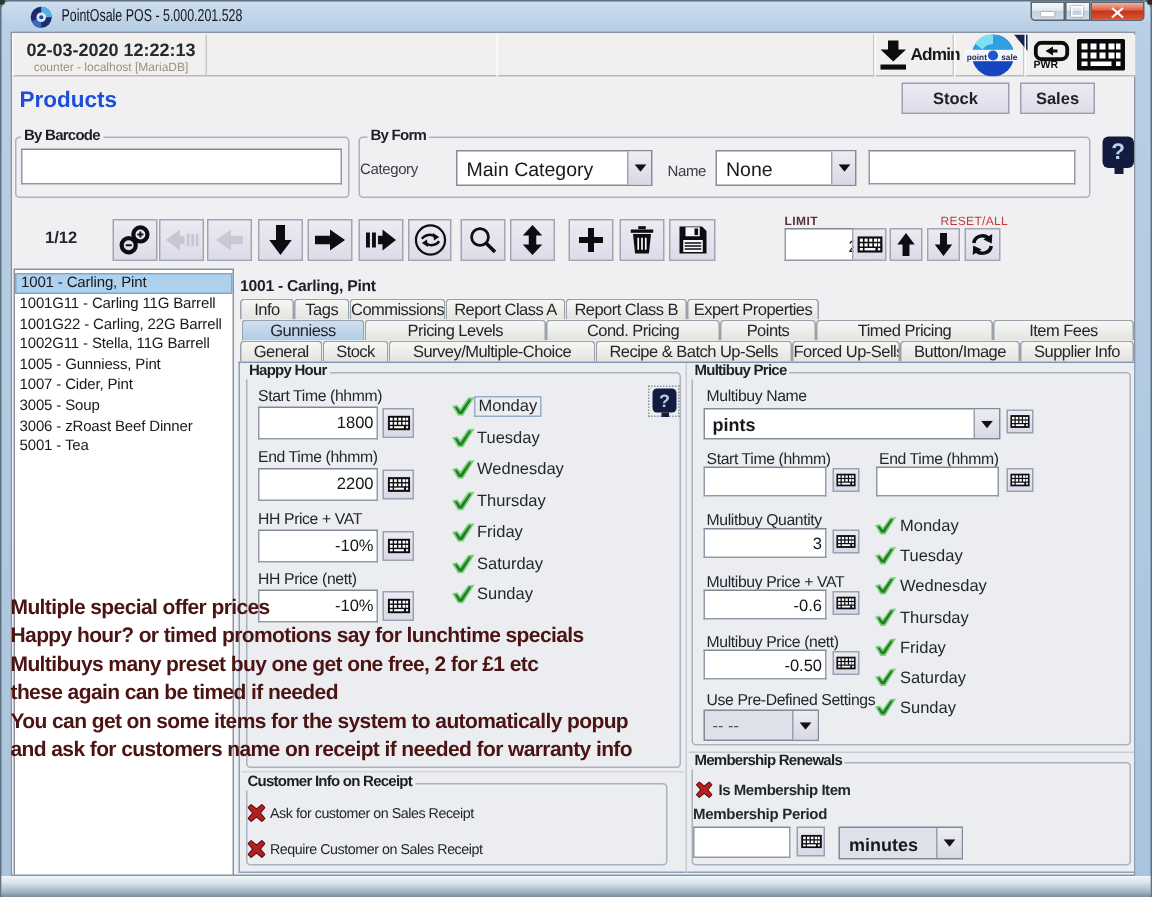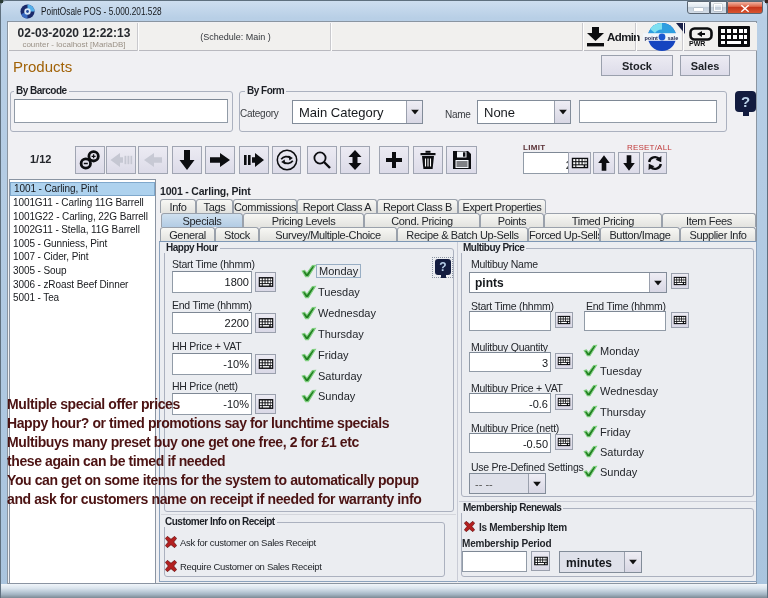--- a/index.html
+++ b/index.html
@@ -71,23 +71,20 @@
 <svg class="abs" style="left:740px;top:3.5px" width="10" height="9" viewBox="0 0 12 11">
     <path d="M2 1 L6 4.2 L10 1 L11 2.2 L7.3 5.5 L11 8.8 L10 10 L6 6.8 L2 10 L1 8.8 L4.7 5.5 L1 2.2 Z" fill="#fff"></path>
   </svg>
 <div id="client">
 <div id="infobar">
 
   <div class="icell" style="left:0px;width:130px">
     <div class="abs" style="left:0;top:3px;width:130px;text-align:center;font-size:12px;font-weight:bold;color:#26292e">02-03-2020 12:22:13</div>
     <div class="abs" style="left:0;top:17px;width:130px;text-align:center;font-size:8px;color:#9a9186">counter - localhost [MariaDB]</div>
   </div>
-  <div class="icell" style="left:130px;width:193px">
-    <div class="abs" style="left:0;top:9px;width:193px;text-align:center;font-size:9px;color:#33363b">(Schedule: Main )</div>
-  </div>
   <div class="icell" style="left:323px;width:252px"></div>
   <div class="icell" style="left:575px;width:53px">
     <svg class="abs" style="left:2px;top:3px" width="20" height="21" viewBox="0 0 20 21">
       <path d="M6 1 L13 1 L13 7 L18 7 L9.5 15 L1 7 L6 7 Z" fill="#0b0c0e"></path>
       <rect x="1" y="17" width="17" height="3.4" fill="#0b0c0e"></rect>
     </svg>
     <div class="abs" style="left:23px;top:8px;font-size:11.5px;font-weight:bold;color:#17191d;letter-spacing:-0.6px">Admin</div>
   </div>
   <div class="icell" style="left:628px;width:47px">
     <svg class="abs" style="left:5px;top:0px" width="44" height="28" viewBox="0 0 44 28">
@@ -122,31 +119,31 @@
             <rect x="21" y="9" width="4" height="4"></rect>
             <rect x="26" y="9" width="3" height="4"></rect>
         <rect x="3" y="15" width="4" height="3"></rect>
             <rect x="9" y="15" width="14" height="3"></rect>
             <rect x="26" y="15" width="3" height="3"></rect>
       </g>
     </svg>
   </div>
 </div>
 
-<div class="abs" style="left:5px;top:36px;font-size:15px;font-weight:normal;color:#a16207">Products</div>
+<div class="abs" style="left:5px;top:36px;font-size:15px;font-weight:bold;color:#1d4ed8">Products</div>
 <div class="btn" style="left:593px;top:33px;width:72px;height:21px;font-size:11px;line-height:20px">Stock</div>
 <div class="btn" style="left:672px;top:33px;width:50px;height:21px;font-size:11px;line-height:20px">Sales</div>
 
 <div class="fs" style="left:2px;top:69px;width:223px;height:41px"></div>
 <div class="leg" style="left:6px;top:63px">By Barcode</div>
 <div class="inp" style="left:6px;top:77px;width:214px;height:24px"></div>
 <div class="fs" style="left:231px;top:69px;width:488px;height:41px"></div>
 <div class="leg" style="left:237px;top:63px">By Form</div>
 <div class="lbl" style="left:232px;top:86px;font-size:10px;color:#3a3d42">Category</div>
-<div class="combo" style="left:284px;top:78px;width:131px;height:24px">
+<div class="combo" style="left:296px;top:78px;width:131px;height:24px">
       <span style="position:absolute;left:6px;top:4px;font-size:13px">Main Category</span>
       <div class="ar" style="width:16px">
         <svg width="8" height="5" viewBox="0 0 8 5">
           <path d="M0 0 H8 L4 5 Z" fill="#111"></path>
         </svg>
       </div>
     </div>
 <div class="lbl" style="left:437px;top:87px;font-size:10px;color:#3a3d42">Name</div>
 <div class="combo" style="left:469px;top:78px;width:94px;height:24px">
       <span style="position:absolute;left:6px;top:4px;font-size:13px">None</span>
@@ -300,21 +297,21 @@
 
 <div class="abs" style="left:160px;top:185px;font-size:10.5px;letter-spacing:-0.2px;font-weight:bold;color:#1d2026">1001 - Carling, Pint</div>
 
 <div class="tab" style="left:160px;top:199px;width:36px">Info</div>
 <div class="tab" style="left:196px;top:199px;width:37px">Tags</div>
 <div class="tab" style="left:233px;top:199px;width:64px">Commissions</div>
 <div class="tab" style="left:297px;top:199px;width:80px">Report Class A</div>
 <div class="tab" style="left:377px;top:199px;width:81px">Report Class B</div>
 <div class="tab" style="left:458px;top:199px;width:88px">Expert Properties</div>
 
-<div class="tab sel" style="left:161px;top:213px;width:82px">Specials</div>
+<div class="tab sel" style="left:161px;top:213px;width:82px">Gunniess</div>
 <div class="tab" style="left:243px;top:213px;width:121px">Pricing Levels</div>
 <div class="tab" style="left:364px;top:213px;width:116px">Cond. Pricing</div>
 <div class="tab" style="left:480px;top:213px;width:64px">Points</div>
 <div class="tab" style="left:544px;top:213px;width:118px">Timed Pricing</div>
 <div class="tab" style="left:662px;top:213px;width:94px">Item Fees</div>
 
 <div class="tab" style="left:160px;top:227px;width:55px">General</div>
 <div class="tab" style="left:215px;top:227px;width:44px">Stock</div>
 <div class="tab" style="left:259px;top:227px;width:138px">Survey/Multiple-Choice</div>
 <div class="tab" style="left:397px;top:227px;width:131px">Recipe &amp; Batch Up-Sells</div>

